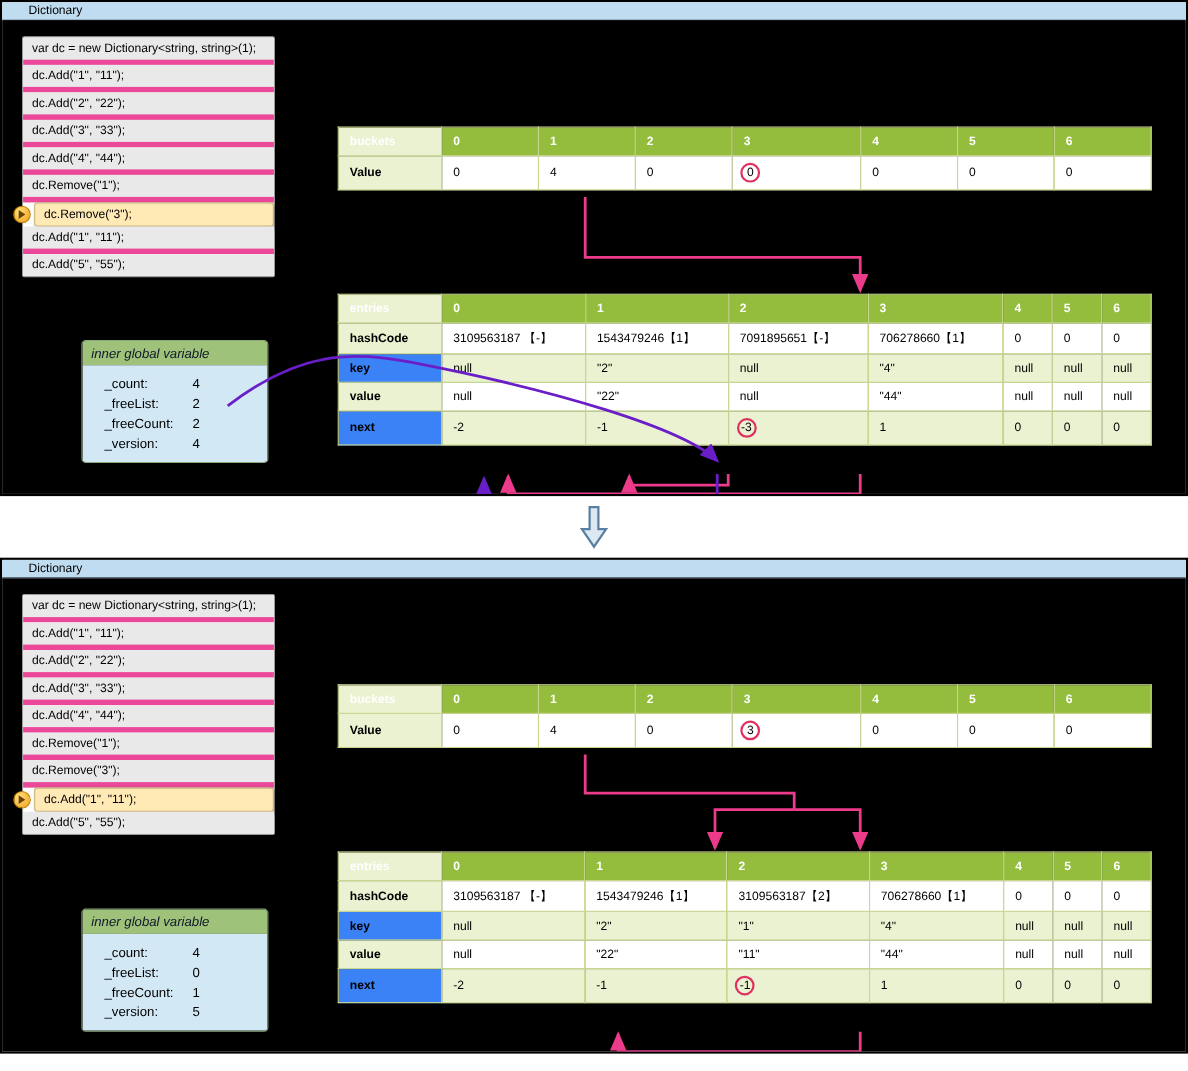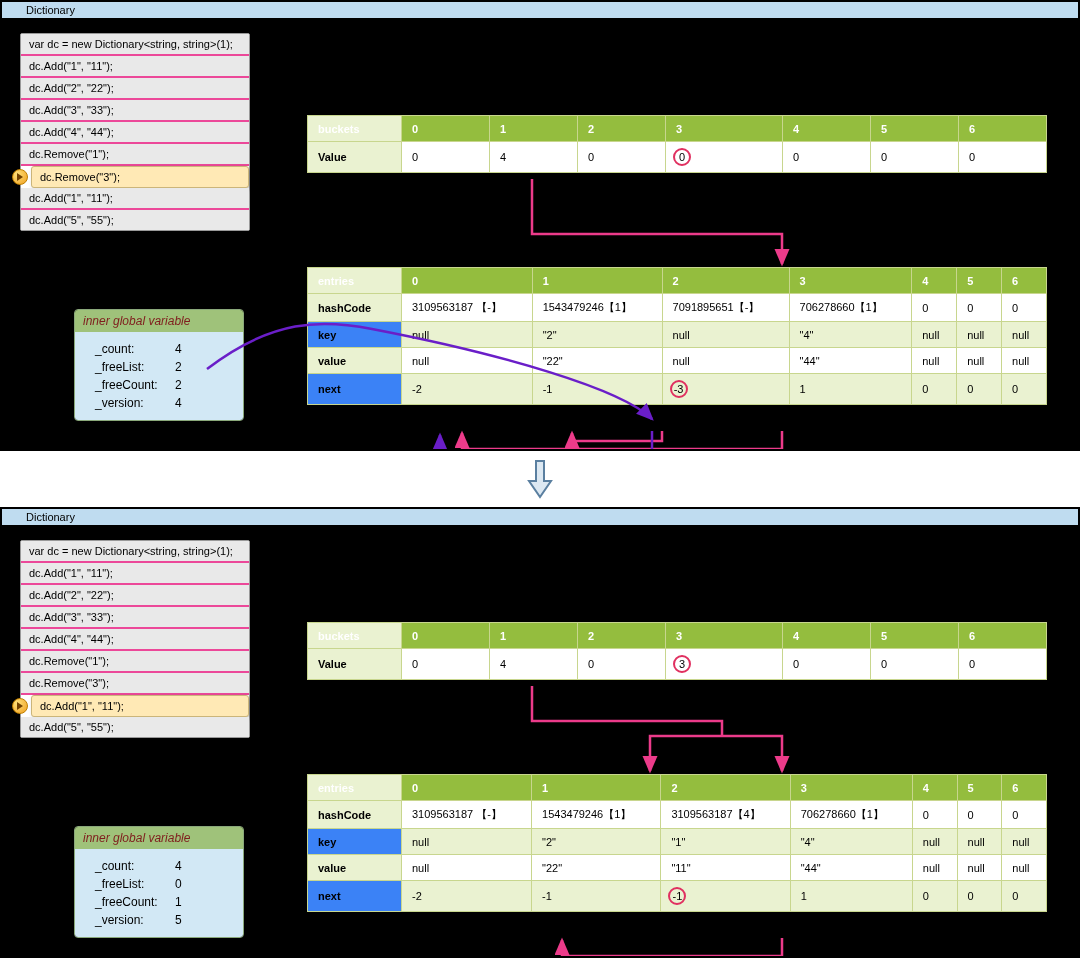--- a/index.html
+++ b/index.html
@@ -32,21 +32,21 @@
     position: absolute;
     left: 18px;
     top: 14px;
     width: 230px;
     background:#fff;
     border:1px solid #999;
     border-radius:2px;
   }
   .code-row {
     padding: 4px 8px;
-    border-bottom: 2px solid #ec4899;
+    border-bottom: 5px solid #ec4899;
     background: #e9e9e9;
     font-size: 11px;
     position: relative;
     min-height: 20px;
     display:flex;
     align-items:center;
   }
   .code-row:first-child { border-top-left-radius:2px; border-top-right-radius:2px;}
   .code-row:last-child { border-bottom:none; }
   .code-row.highlight {
@@ -75,21 +75,21 @@
   .inner-box {
     position:absolute;
     width: 170px;
     border:1px solid #8aa87a;
     border-radius:4px;
     overflow:hidden;
     box-shadow: 2px 2px 4px rgba(0,0,0,0.25);
   }
   .inner-header{
     background:#9fc27a;
-    color:#7f1d1d;
+    color:#0f172a;
     font-style:italic;
     padding:4px 8px;
     font-size:12px;
   }
   .inner-body{
     background:#d2e8f5;
     padding:8px 20px;
     font-size:12px;
     line-height:1.5;
   }
@@ -371,21 +371,21 @@
             <th>4</th>
             <th>5</th>
             <th>6</th>
           </tr>
         </thead>
         <tbody>
           <tr>
             <td class="rowlabel">hashCode</td>
             <td>3109563187 【-】</td>
             <td>1543479246【1】</td>
-            <td>3109563187【4】</td>
+            <td>3109563187【2】</td>
             <td>706278660【1】</td>
             <td>0</td>
             <td>0</td>
             <td>0</td>
           </tr>
           <tr class="alt">
             <td class="rowlabel">key</td>
             <td>null</td>
             <td>"2"</td>
             <td>"1"</td>

